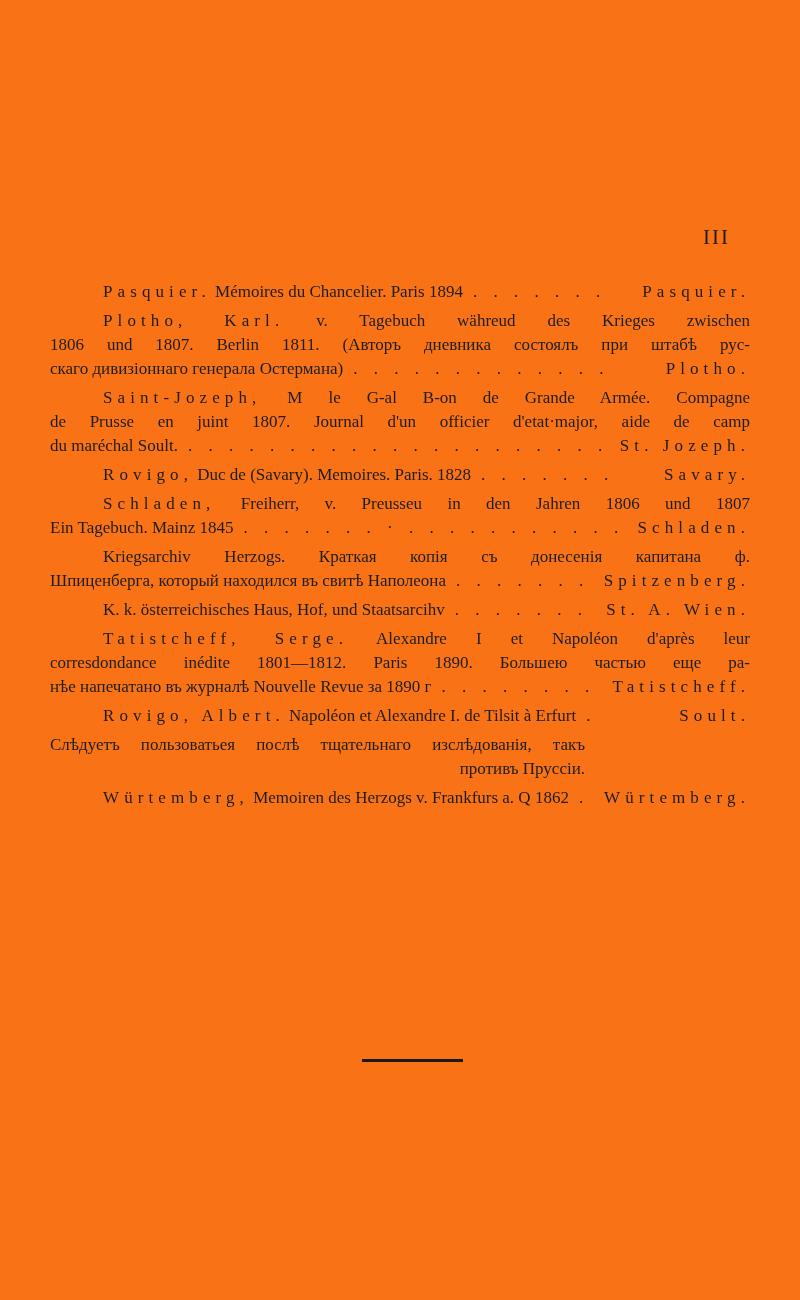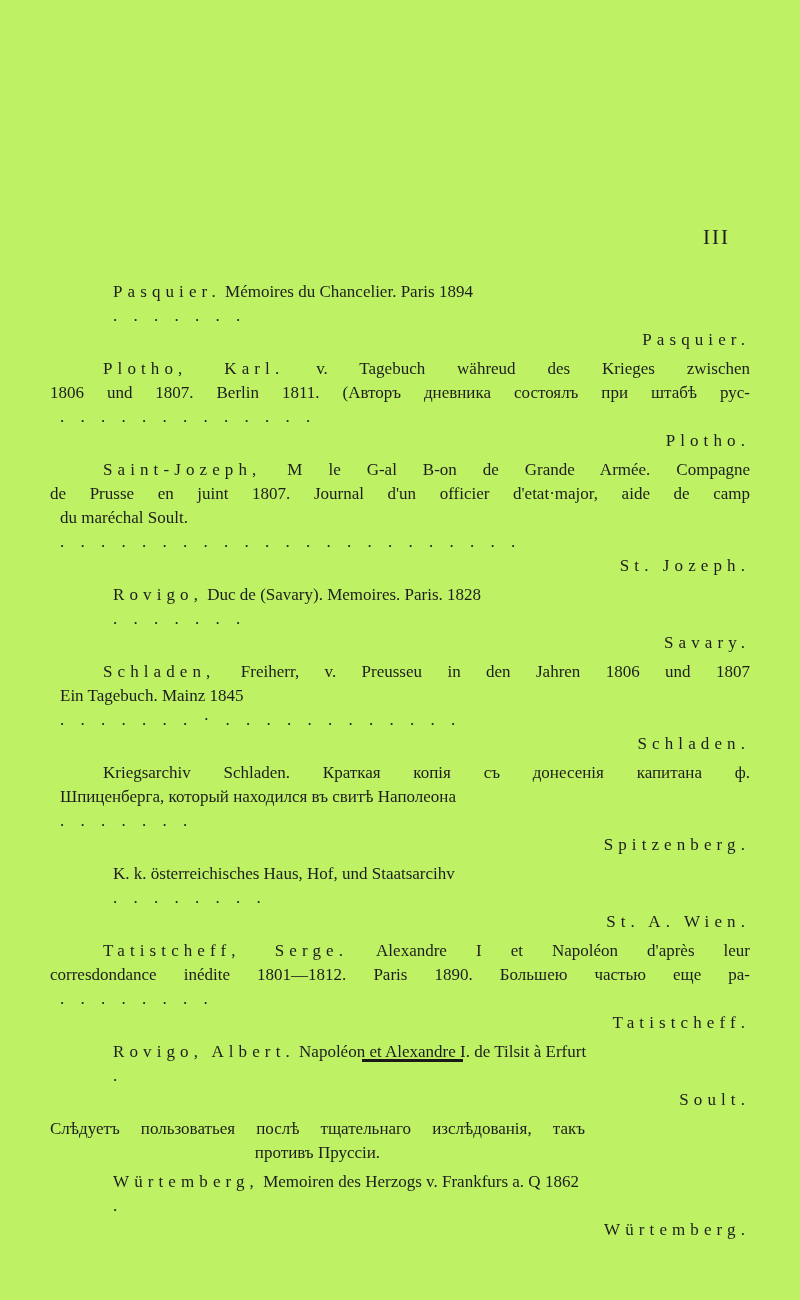--- a/index.html
+++ b/index.html
@@ -4,21 +4,21 @@
 <style>
   html, body {
     margin: 0;
     padding: 0;
     background: #ffffff;
   }
   .page {
     position: relative;
     width: 800px;
     height: 1300px;
-    background: #bef264;
+    background: #f97316;
     font-family: "Liberation Serif", "DejaVu Serif", serif;
     color: #1d1d1d;
     overflow: hidden;
   }
   .pagenum-row {
     padding-top: 226px;
     padding-right: 70px;
     text-align: right;
     font-size: 21px;
     letter-spacing: 2px;
@@ -28,27 +28,27 @@
     width: 700px;
     margin: 32px 50px 0 50px;
     font-size: 17px;
     line-height: 24px;
   }
   .entry { margin-top: 5px; }
   .entry:first-child { margin-top: 0; }
   .entry.narrow {
     width: 535px;
   }
-  .line { min-height: 24px; flex-direction: column; }
+  .line { min-height: 24px; }
   .line.indent { padding-left: 53px; }
   .line.fill {
     text-align: justify;
     text-align-last: justify;
   }
-  .line.plain { text-align: center; }
+  .line.plain { text-align: right; }
   .line.catch {
     display: flex;
     align-items: baseline;
     white-space: nowrap;
   }
   .line.catch .text { flex: 0 1 auto; }
   .dots {
     margin-left: 10px;
     letter-spacing: 6px;
     white-space: nowrap;
@@ -81,20 +81,21 @@
         <div class="line catch indent">
           <span class="text"><span class="sp">Pasquier.</span><span> Mémoires du Chancelier. Paris 1894</span></span>
           <span class="dots">. . . . . . .</span>
           <span class="cw sp">Pasquier.</span>
         </div>
       </div>
       <div class="entry">
         <div class="line fill indent"><span class="text"><span class="sp">Plotho, Karl.</span><span> v. Tagebuch währeud des Krieges zwischen</span></span></div>
         <div class="line fill"><span class="text"><span>1806 und 1807. Berlin 1811. (Авторъ дневника состоялъ при штабѣ рус-</span></span></div>
         <div class="line catch">
+          <span class="text"><span>скаго дивизіоннаго генерала Остермана)</span></span>
           <span class="dots">. . . . . . . . . . . . .</span>
           <span class="cw sp">Plotho.</span>
         </div>
       </div>
       <div class="entry">
         <div class="line fill indent"><span class="text"><span class="sp">Saint-Jozeph,</span><span> M le G-al B-on de Grande Armée. Compagne</span></span></div>
         <div class="line fill"><span class="text"><span>de Prusse en juint 1807. Journal d'un officier d'etat·major, aide de camp</span></span></div>
         <div class="line catch">
           <span class="text"><span>du maréchal Soult.</span></span>
           <span class="dots">. . . . . . . . . . . . . . . . . . . . . . .</span>
@@ -110,38 +111,39 @@
       </div>
       <div class="entry">
         <div class="line fill indent"><span class="text"><span class="sp">Schladen,</span><span> Freiherr, v. Preusseu in den Jahren 1806 und 1807</span></span></div>
         <div class="line catch">
           <span class="text"><span>Ein Tagebuch. Mainz 1845</span></span>
           <span class="dots">. . . . . . . · . . . . . . . . . . . .</span>
           <span class="cw sp">Schladen.</span>
         </div>
       </div>
       <div class="entry">
-        <div class="line fill indent"><span class="text"><span>Kriegsarchiv Schladen. Краткая копія съ донесенія капитана ф.</span></span></div>
+        <div class="line fill indent"><span class="text"><span>Kriegsarchiv Herzogs. Краткая копія съ донесенія капитана ф.</span></span></div>
         <div class="line catch">
           <span class="text"><span>Шпиценберга, который находился въ свитѣ Наполеона</span></span>
           <span class="dots">. . . . . . .</span>
           <span class="cw sp">Spitzenberg.</span>
         </div>
       </div>
       <div class="entry">
         <div class="line catch indent">
           <span class="text"><span>K. k. österreichisches Haus, Hof, und Staatsarcihv</span></span>
           <span class="dots">. . . . . . . .</span>
           <span class="cw sp">St. A. Wien.</span>
         </div>
       </div>
       <div class="entry">
         <div class="line fill indent"><span class="text"><span class="sp">Tatistcheff, Serge.</span><span> Alexandre I et Napoléon d'après leur</span></span></div>
         <div class="line fill"><span class="text"><span>corresdondance inédite 1801—1812. Paris 1890. Большею частью еще ра-</span></span></div>
         <div class="line catch">
+          <span class="text"><span>нѣе напечатано въ журналѣ Nouvelle Revue за 1890 г</span></span>
           <span class="dots">. . . . . . . .</span>
           <span class="cw sp">Tatistcheff.</span>
         </div>
       </div>
       <div class="entry">
         <div class="line catch indent">
           <span class="text"><span class="sp">Rovigo, Albert.</span><span> Napoléon et Alexandre I. de Tilsit à Erfurt</span></span>
           <span class="dots">.</span>
           <span class="cw sp">Soult.</span>
         </div>

